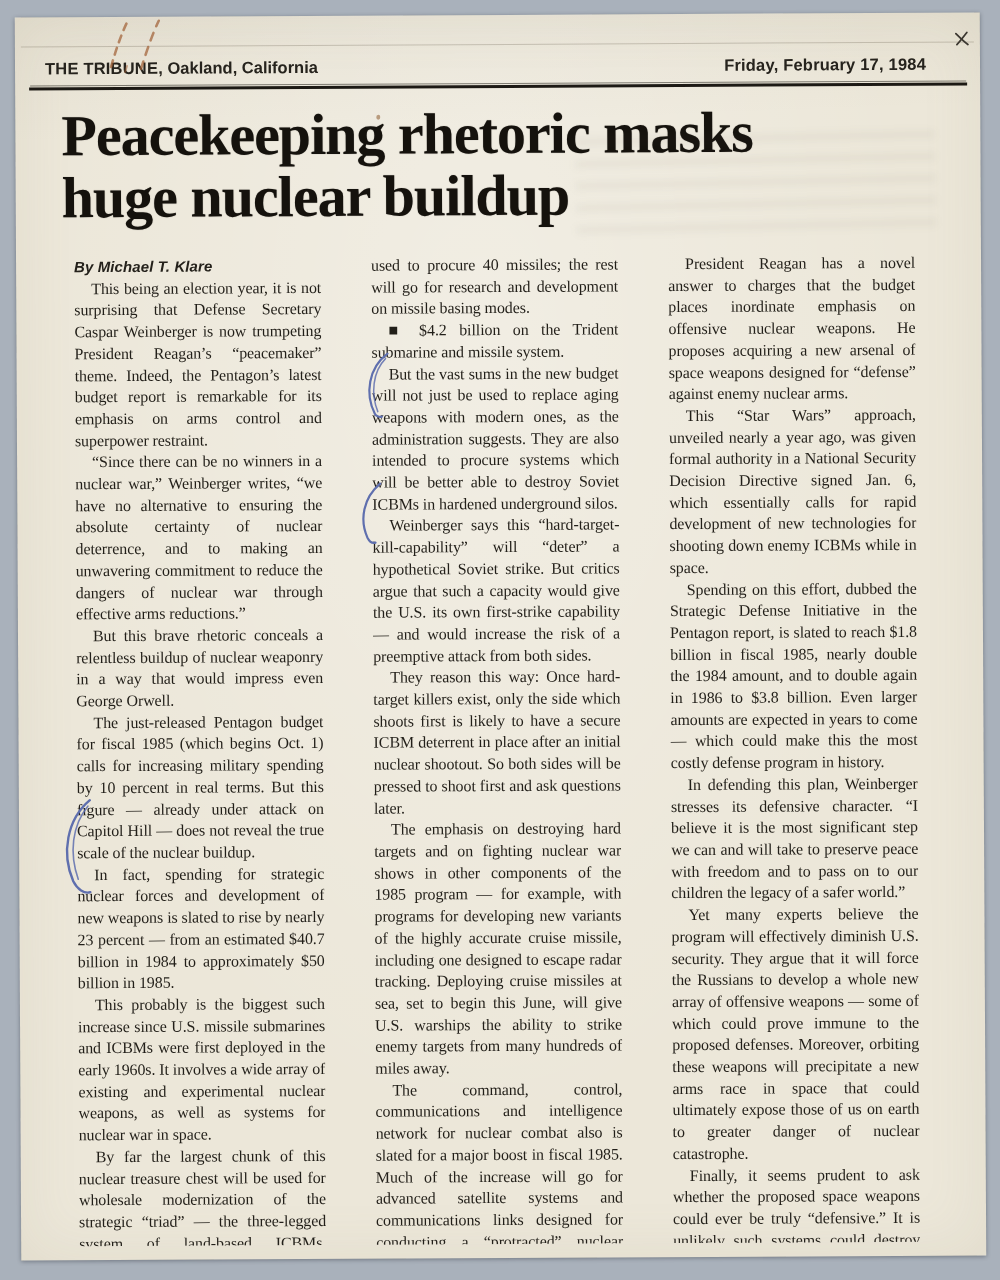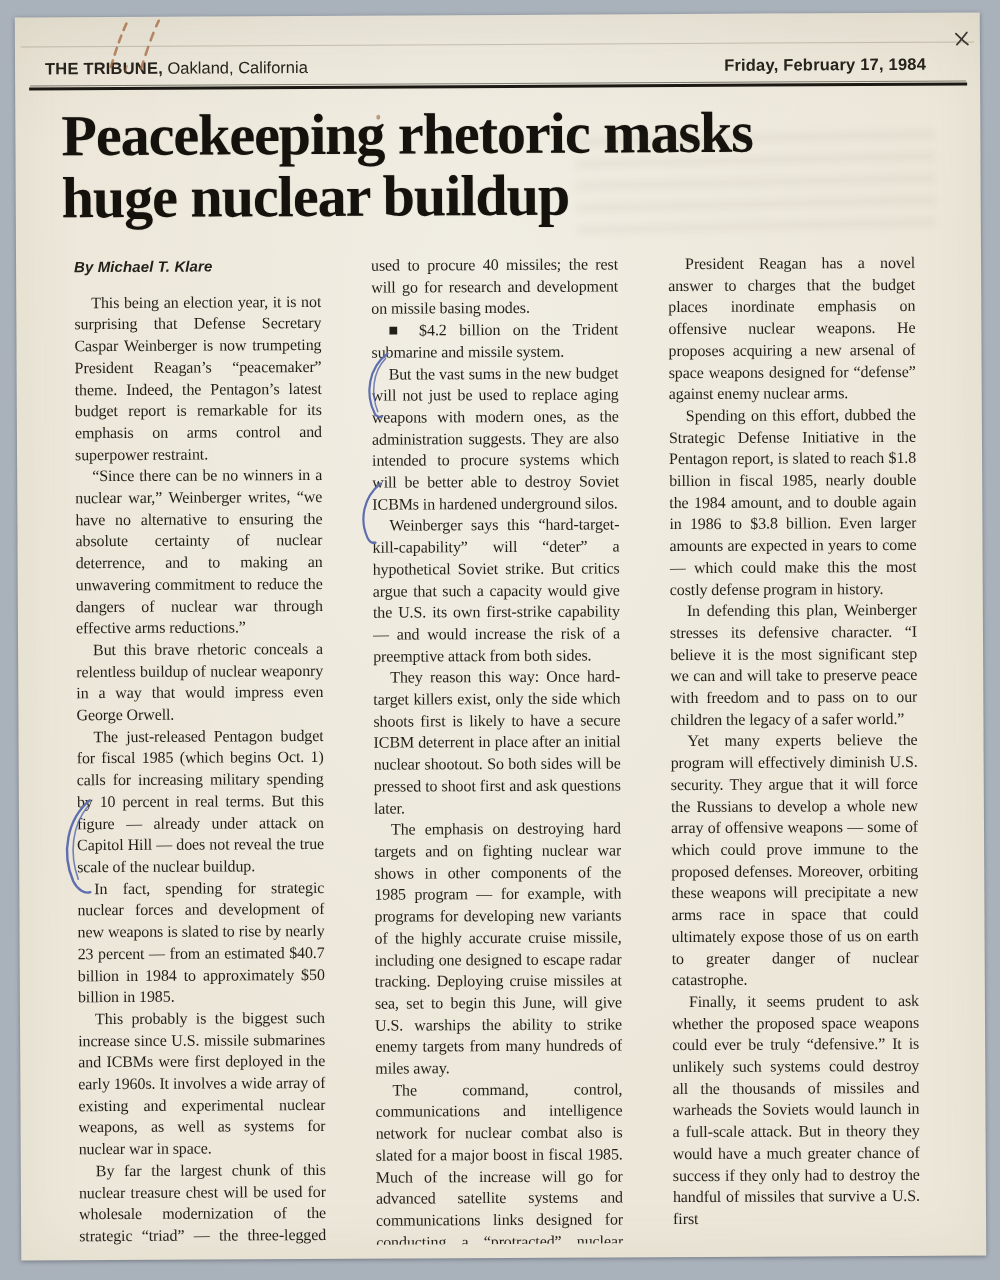--- a/index.html
+++ b/index.html
@@ -34,21 +34,21 @@
     position:absolute;top:29px;left:6px;right:6px;height:1px;
     background:rgba(125,118,100,.35);
   }
   .masthead-row{
     display:flex;justify-content:space-between;align-items:baseline;
     padding:42px 54px 0 30px;
     font-family:"Liberation Sans", sans-serif;
     font-size:16.5px;font-weight:700;color:#26231d;
     letter-spacing:.2px;
   }
-  .mh-loc{font-weight:400;letter-spacing:0;}
+  .mh-loc{font-weight:700;letter-spacing:0;}
   .rule{
     height:3px;background:#1c1914;
     margin:9px 13px 0 14px;
     box-shadow:0 -3px 0 -1px rgba(35,32,25,.55);
   }
   .headline{
     margin:15px 40px 0 46px;
     font-family:"Liberation Serif", serif;
     font-weight:700;
     font-size:58px;
@@ -69,21 +69,21 @@
     letter-spacing:-0.1px;
   }
   .col{overflow:hidden;height:990px;}
   .para{text-indent:17px;}
   .para.flush{text-indent:0;}
   .para.byline{
     text-indent:0;
     font-family:"Liberation Sans", sans-serif;
     font-style:italic;font-weight:700;
     font-size:15px;letter-spacing:.1px;
-    margin-bottom:14px;color:#24211b;
+    margin-bottom:0;color:#24211b;
   }
   .pen-mark{position:absolute;pointer-events:none;}
   .pen-mark path{stroke:var(--pen_blue);fill:none;stroke-linecap:round;}
   .scuff path{stroke:var(--scuff_brown);fill:none;stroke-linecap:round;}
   .x-mark path{stroke:#3c3831;fill:none;stroke-linecap:round;}
   .ghost{
     position:absolute;left:560px;top:120px;width:360px;height:110px;
     background:repeating-linear-gradient(180deg, rgba(90,85,70,.05) 0 9px, rgba(0,0,0,0) 9px 22px);
     filter:blur(3px);
     transform:rotate(-1deg);
@@ -127,20 +127,21 @@
           <p class="para flush">used to procure 40 missiles; the rest will go for research and development on missile basing modes.</p>
           <p class="para bullet">■ $4.2 billion on the Trident submarine and missile system.</p>
           <p class="para indent">But the vast sums in the new budget will not just be used to replace aging weapons with modern ones, as the administration suggests. They are also intended to procure systems which will be better able to destroy Soviet ICBMs in hardened underground silos.</p>
           <p class="para indent">Weinberger says this “hard-target-kill-capability” will “deter” a hypothetical Soviet strike. But critics argue that such a capacity would give the U.S. its own first-strike capability — and would increase the risk of a preemptive attack from both sides.</p>
           <p class="para indent">They reason this way: Once hard-target killers exist, only the side which shoots first is likely to have a secure ICBM deterrent in place after an initial nuclear shootout. So both sides will be pressed to shoot first and ask questions later.</p>
           <p class="para indent">The emphasis on destroying hard targets and on fighting nuclear war shows in other components of the 1985 program — for example, with programs for developing new variants of the highly accurate cruise missile, including one designed to escape radar tracking. Deploying cruise missiles at sea, set to begin this June, will give U.S. warships the ability to strike enemy targets from many hundreds of miles away.</p>
           <p class="para indent">The command, control, communications and intelligence network for nuclear combat also is slated for a major boost in fiscal 1985. Much of the increase will go for advanced satellite systems and communications links designed for conducting a “protracted” nuclear conflict — one that would go on even after many elected officials and hundreds of millions of U.S. citizens have perished.</p>
         </div>
       <div class="col">
           <p class="para indent">President Reagan has a novel answer to charges that the budget places inordinate emphasis on offensive nuclear weapons. He proposes acquiring a new arsenal of space weapons designed for “defense” against enemy nuclear arms.</p>
+          <p class="para indent">This “Star Wars” approach, unveiled nearly a year ago, was given formal authority in a National Security Decision Directive signed Jan. 6, which essentially calls for rapid development of new technologies for shooting down enemy ICBMs while in space.</p>
           <p class="para indent">Spending on this effort, dubbed the Strategic Defense Initiative in the Pentagon report, is slated to reach $1.8 billion in fiscal 1985, nearly double the 1984 amount, and to double again in 1986 to $3.8 billion. Even larger amounts are expected in years to come — which could make this the most costly defense program in history.</p>
           <p class="para indent">In defending this plan, Weinberger stresses its defensive character. “I believe it is the most significant step we can and will take to preserve peace with freedom and to pass on to our children the legacy of a safer world.”</p>
           <p class="para indent">Yet many experts believe the program will effectively diminish U.S. security. They argue that it will force the Russians to develop a whole new array of offensive weapons — some of which could prove immune to the proposed defenses. Moreover, orbiting these weapons will precipitate a new arms race in space that could ultimately expose those of us on earth to greater danger of nuclear catastrophe.</p>
           <p class="para indent">Finally, it seems prudent to ask whether the proposed space weapons could ever be truly “defensive.” It is unlikely such systems could destroy all the thousands of missiles and warheads the Soviets would launch in a full-scale attack. But in theory they would have a much greater chance of success if they only had to destroy the handful of missiles that survive a U.S. first</p>
         </div>
     </div>
 
     <svg class="pen-mark" style="left:40px;top:780px;" width="36" height="100" viewBox="0 0 36 100">
       <path d="M31 3 C 8 22, 2 56, 14 84 C 18 92, 25 97, 31 95" stroke-width="2.4"></path>
       <path d="M29 9 C 13 28, 10 56, 19 82" stroke-width="1.6" opacity="0.85"></path>

